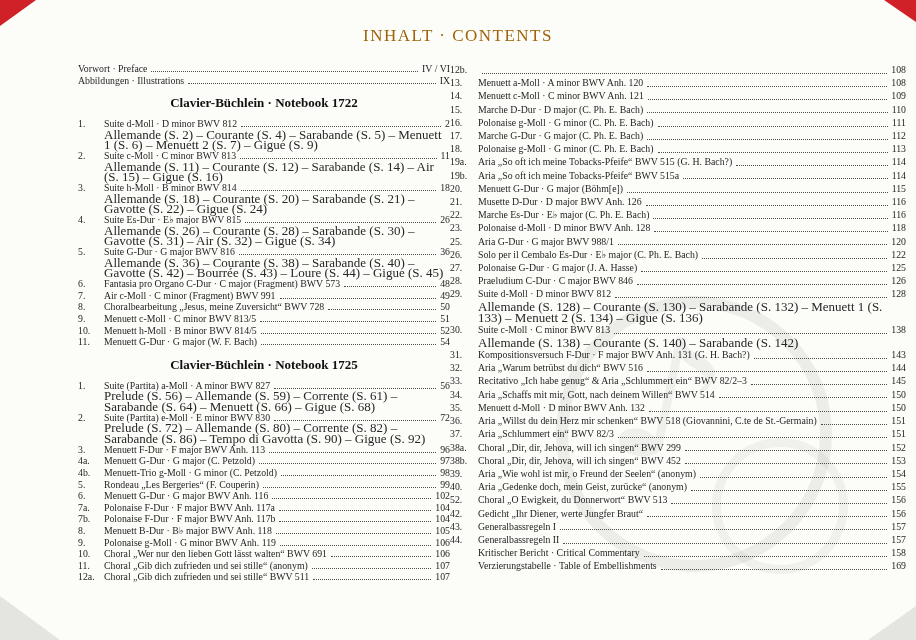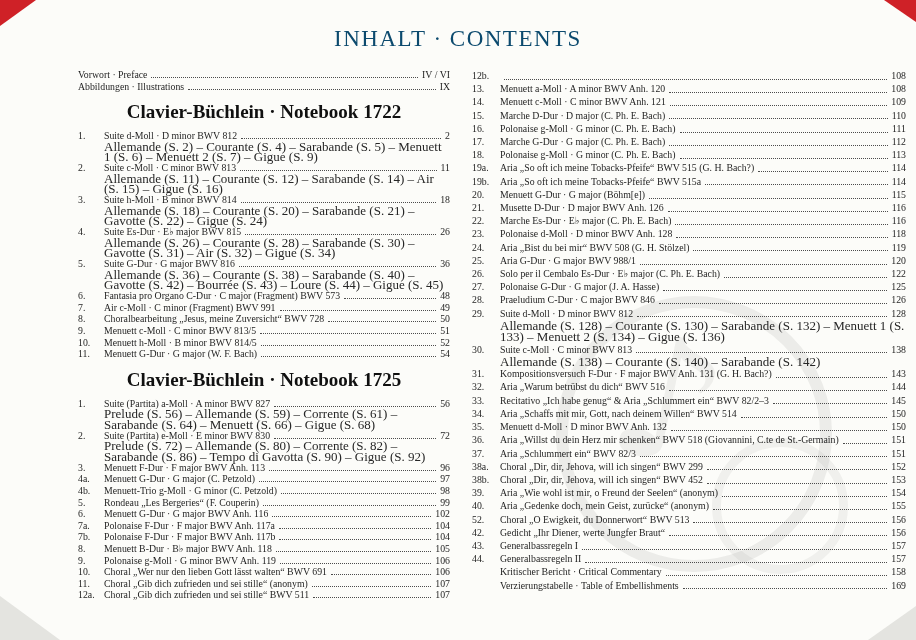--- a/index.html
+++ b/index.html
@@ -2,41 +2,41 @@
 <html style="--corner-red: #cf2127; --corner-gray: #e4e4e0;"><head>
 <meta charset="utf-8">
 <style>
   html,body { margin:0; padding:0; background:#888; }
   .page {
     position:relative; width:916px; height:640px; margin:0 auto;
     background:#fcfcf9; overflow:hidden;
     font-family:"Liberation Serif","DejaVu Serif",serif; color:#1e1e1e;
   }
   .title {
-    text-align:center; font-size:23px; letter-spacing:1.5px;
-    margin:26px 0 13px; color:#0c4a6e; font-weight:400;
+    text-align:center; font-size:17px; letter-spacing:1.5px;
+    margin:26px 0 13px; color:#a16207; font-weight:400;
   }
-  .columns { display:flex; padding:4px 10px 0 78px; gap:22px; position:relative; z-index:2; }
+  .columns { display:flex; padding:4px 10px 0 78px; position:relative; z-index:2; }
   .col-left  { width:372px; flex:0 0 auto; }
   .col-right { flex:1 1 auto; min-width:0; }
 
   .row { display:flex; align-items:baseline; font-size:9.8px; line-height:11.6px; white-space:nowrap; }
   .col-right .row { line-height:13.2px;align-items:center; }
   .num   { flex:0 0 26px; }
   .col-right .num { flex:0 0 28px; }
   .label { flex:0 1 auto; overflow:hidden; }
   .dots  { flex:1 0 12px; align-self:flex-end; border-bottom:1px dotted #4c4c4c; margin:0 4px 2.5px 4px; }
   .pg    { flex:0 0 auto; white-space:nowrap; }
   .row.indent { padding-left:28px; }
 
   .sub { font-size:13px; line-height:10.2px; padding-left:26px; color:#262626; }
   .col-right .sub { line-height:11.4px; padding-left:28px; }
 
   .heading {
-    text-align:center; font-weight:bold; font-size:19px;
+    text-align:center; font-weight:bold; font-size:13px;
     margin:9px 0 7px; color:#101010;
   }
 
   .corner { position:absolute; width:0; height:0; z-index:3; }
   .corner.tl { top:0; left:0;  border-top:26px solid var(--corner-red,#cf2127);  border-right:36px solid transparent; }
   .corner.tr { top:0; right:0; border-top:22px solid var(--corner-red,#cf2127);  border-left:32px solid transparent; }
   .corner.bl { bottom:0; left:0;  border-bottom:44px solid var(--corner-gray,#e4e4e0); border-right:60px solid transparent; }
   .corner.br { bottom:0; right:0; border-bottom:34px solid var(--corner-gray,#e4e4e0); border-left:48px solid transparent; }
 
   .watermark { position:absolute; left:556px; top:296px; width:276px; height:276px; z-index:1; pointer-events:none; }
@@ -309,26 +309,20 @@
           <span class="dots"></span>
           <span class="pg">116</span>
         </div>
         <div class="row">
           <span class="num">23.</span>
           <span class="label">Polonaise d-Moll · D minor BWV Anh. 128</span>
           <span class="dots"></span>
           <span class="pg">118</span>
         </div>
         <div class="row">
-          <span class="num">24.</span>
-          <span class="label">Aria „Bist du bei mir“ BWV 508 (G. H. Stölzel)</span>
-          <span class="dots"></span>
-          <span class="pg">119</span>
-        </div>
-        <div class="row">
           <span class="num">25.</span>
           <span class="label">Aria G-Dur · G major BWV 988/1</span>
           <span class="dots"></span>
           <span class="pg">120</span>
         </div>
         <div class="row">
           <span class="num">26.</span>
           <span class="label">Solo per il Cembalo Es-Dur · E♭ major (C. Ph. E. Bach)</span>
           <span class="dots"></span>
           <span class="pg">122</span>

